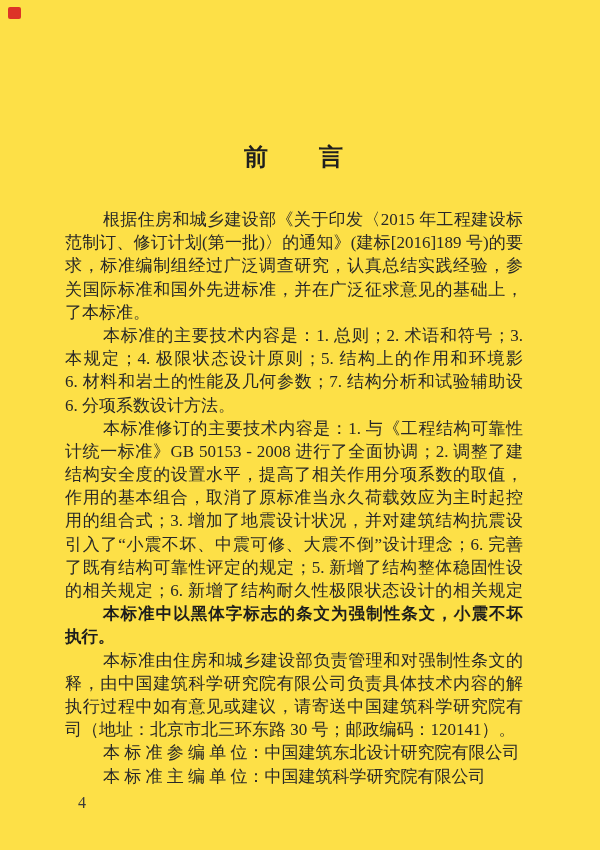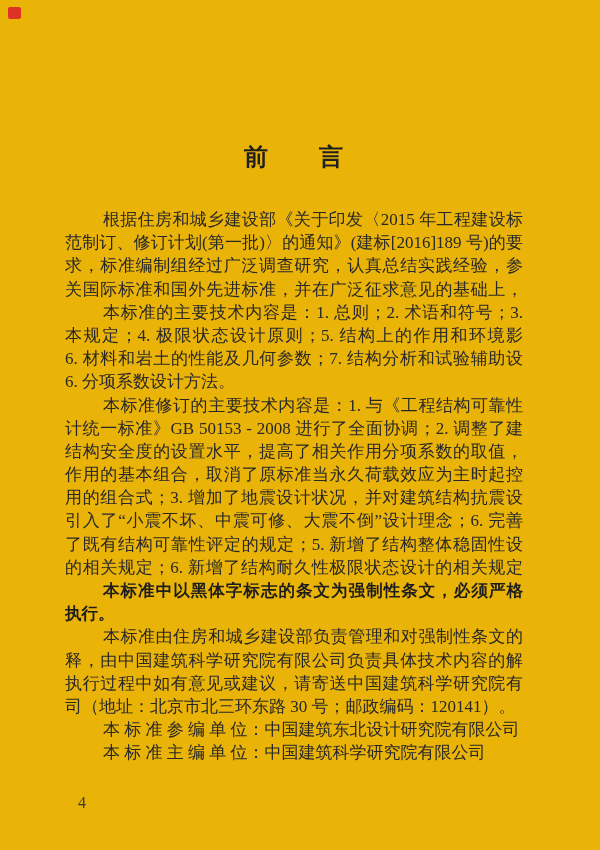--- a/index.html
+++ b/index.html
@@ -1,19 +1,19 @@
 <!DOCTYPE html>
 <html><head>
 <meta charset="utf-8">
 <style>
   html,body{margin:0;padding:0;background:#ffffff;}
   .page{
     position:relative;
     width:600px;height:850px;
-    background:#eab308;
+    background:#fde047;
     font-family:"Liberation Serif","DejaVu Serif",serif;
     color:#282828;
     overflow:hidden;
     text-decoration:underline;
   }
   .red-mark{
     position:absolute;left:8px;top:7px;
     width:13px;height:12px;
     background:#dd3327;border-radius:2px;
   }
@@ -60,20 +60,21 @@
 
   <div class="title">前　　言</div>
 
   <div class="content">
 
     <div>
       <div class="line indent">根据住房和城乡建设部《关于印发〈2015 年工程建设标准规</div>
       <div class="line">范制订、修订计划(第一批)〉的通知》(建标[2016]189 号)的要</div>
       <div class="line">求，标准编制组经过广泛调查研究，认真总结实践经验，参考有</div>
       <div class="line">关国际标准和国外先进标准，并在广泛征求意见的基础上，修订</div>
+      <div class="line short">了本标准。</div>
     </div>
 
     <div>
       <div class="line indent">本标准的主要技术内容是：1. 总则；2. 术语和符号；3. 基</div>
       <div class="line">本规定；4. 极限状态设计原则；5. 结构上的作用和环境影响；</div>
       <div class="line">6. 材料和岩土的性能及几何参数；7. 结构分析和试验辅助设计；</div>
       <div class="line short">6. 分项系数设计方法。</div>
     </div>
 
     <div>
@@ -81,21 +82,21 @@
       <div class="line">计统一标准》GB 50153 - 2008 进行了全面协调；2. 调整了建筑</div>
       <div class="line">结构安全度的设置水平，提高了相关作用分项系数的取值，并对</div>
       <div class="line">作用的基本组合，取消了原标准当永久荷载效应为主时起控制作</div>
       <div class="line">用的组合式；3. 增加了地震设计状况，并对建筑结构抗震设计，</div>
       <div class="line">引入了“小震不坏、中震可修、大震不倒”设计理念；6. 完善</div>
       <div class="line">了既有结构可靠性评定的规定；5. 新增了结构整体稳固性设计</div>
       <div class="line">的相关规定；6. 新增了结构耐久性极限状态设计的相关规定等。</div>
     </div>
 
     <div class="para-bold">
-      <div class="line indent">本标准中以黑体字标志的条文为强制性条文，必须严格</div>
+      <div class="line indent">本标准中以黑体字标志的条文为强制性条文，小震不坏</div>
       <div class="line short">执行。</div>
     </div>
 
     <div>
       <div class="line indent">本标准由住房和城乡建设部负责管理和对强制性条文的解</div>
       <div class="line">释，由中国建筑科学研究院有限公司负责具体技术内容的解释。</div>
       <div class="line">执行过程中如有意见或建议，请寄送中国建筑科学研究院有限公</div>
       <div class="line short">司（地址：北京市北三环东路 30 号；邮政编码：120141）。</div>
     </div>
 

